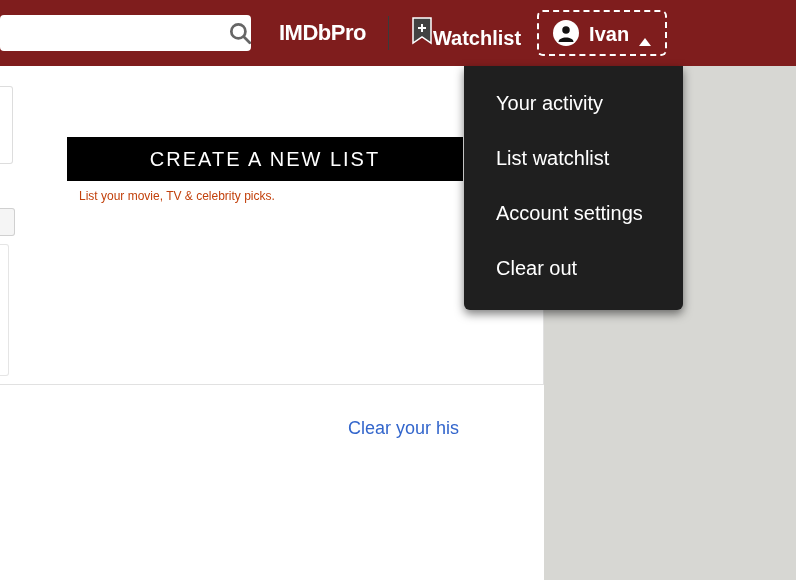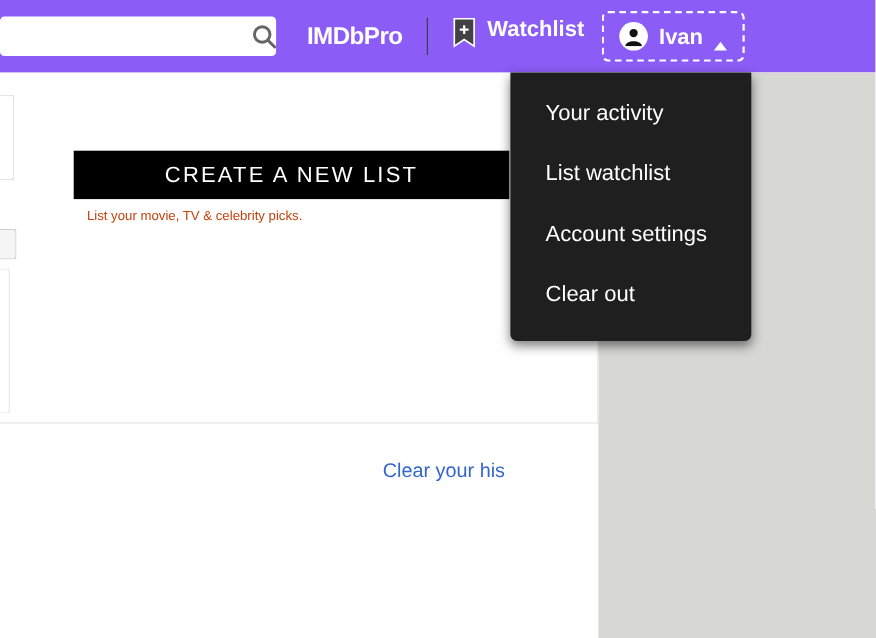--- a/index.html
+++ b/index.html
@@ -7,21 +7,21 @@
     padding: 0;
     width: 796px;
     height: 580px;
     overflow: hidden;
     font-family: Arial, Helvetica, sans-serif;
     background: #fff;
   }
   .topbar {
     position: relative;
     height: 66px;
-    background: #8b5cf6;
+    background: #7f1d1d;
     display: flex;
     align-items: center;
   }
   .search-wrap {
     position: relative;
     width: 251px;
     height: 36px;
     background: #fff;
     border-radius: 4px;
     margin-left: 0;
@@ -51,22 +51,21 @@
     letter-spacing: -0.5px;
   }
   .vdiv {
     width: 1px;
     height: 34px;
     background: #3a3a3a;
     margin: 0 22px;
   }
   .watchlist {
     display: flex;
-    align-items: flex-start;
-    gap: 10px;
+    align-items: flex-end;
     color: #fff;
     font-weight: 600;
     font-size: 20px;
     cursor: pointer;
   }
   .user-chip {
     margin-left: 16px;
     display: flex;
     align-items: flex-end;
     gap: 10px;

